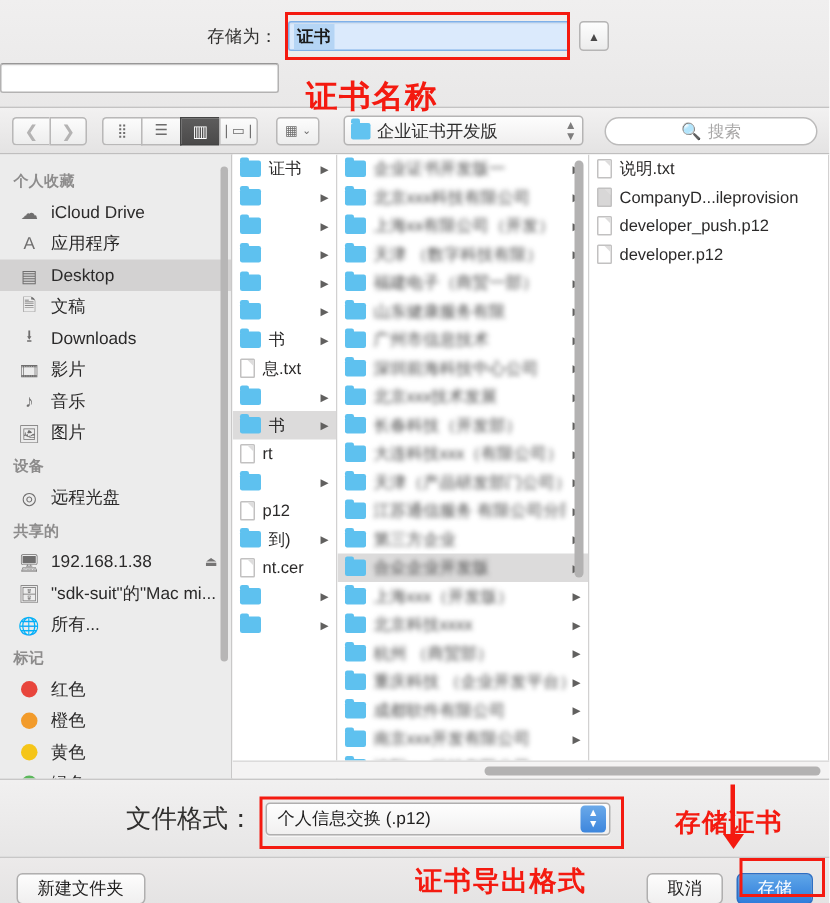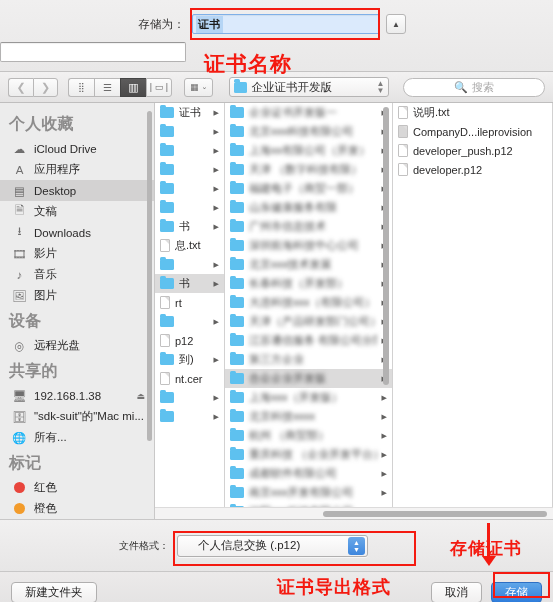--- a/index.html
+++ b/index.html
@@ -155,21 +155,21 @@
 
   
   .body { display: flex; height: 416px; }
 
   .sidebar {
     width: 155px; background: #ececec;
     border-right: 1px solid #c9c8c8;
     padding-top: 6px; overflow: hidden; position: relative;
   }
   .sb-head {
-    font-size: 16px; color: #8d8c8c; font-weight: 700;
+    font-size: 10px; color: #8d8c8c; font-weight: 700;
     padding: 5px 0 3px 9px; letter-spacing: .2px; font-family: Liberation Mono, monospace;
   }
   .sb-item {
     height: 21px; display: flex; align-items: center;
     padding-left: 12px; gap: 7px;
     font-size: 11.5px; color: #2b2a2a;
   }
   .sb-item.selected { background: #d3d2d2; }
   .sb-ico { width: 15px; height: 15px; flex: none; display: flex; align-items: center; justify-content: center; color: #6f6e6e; }
   .sb-label { overflow: hidden; white-space: nowrap; text-overflow: ellipsis; flex: 1; }
@@ -224,28 +224,28 @@
 
   
   .format-row {
     height: 52px;
     background: linear-gradient(to bottom,#f1f0f0,#e7e6e6);
     border-top: 1px solid #c8c7c7;
     display: flex; align-items: center; position: relative;
   }
   .format-label {
     width: 177px; text-align: right; padding-right: 8px;
-    font-size: 10px; color: #31302f;
+    font-size: 17px; color: #31302f;
   }
   .popup {
-    width: 191px; height: 22px;
+    width: 230px; height: 22px;
     background: linear-gradient(to bottom,#fefefe,#f1f0f0);
     border: 1px solid #b0afaf; border-radius: 3px;
     display: flex; align-items: center;
-    padding: 0 2px 0 20px;
+    padding: 0 2px 0 7px;
     font-size: 11.5px; color: #1f1e1e;
     box-shadow: 0 1px 0 rgba(255,255,255,.6);
   }
   .popup .val { flex: 1; white-space: nowrap; }
   .popup-arrows {
     width: 17px; height: 18px; flex: none;
     background: linear-gradient(to bottom,#6aa9e9,#3d86dd);
     border-radius: 3px; color: #fff;
     display: flex; flex-direction: column; align-items: center; justify-content: center;
     font-size: 7px; line-height: 7px;

